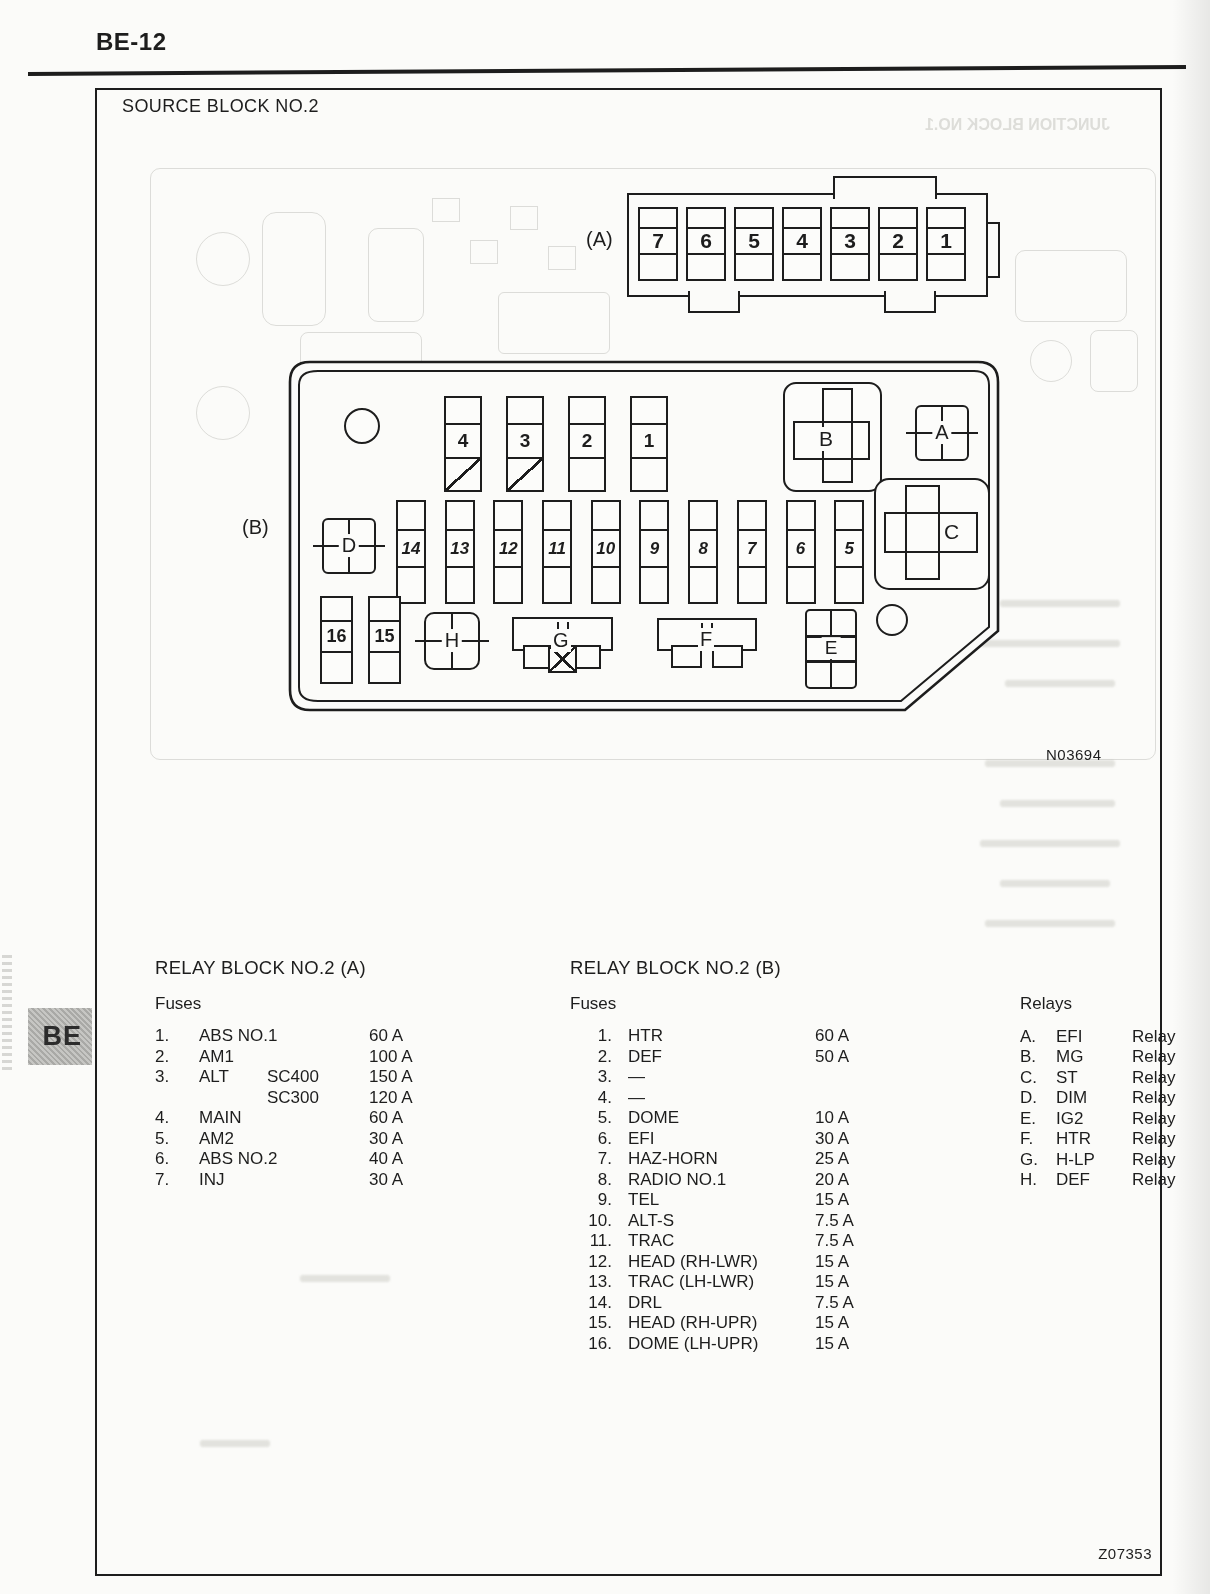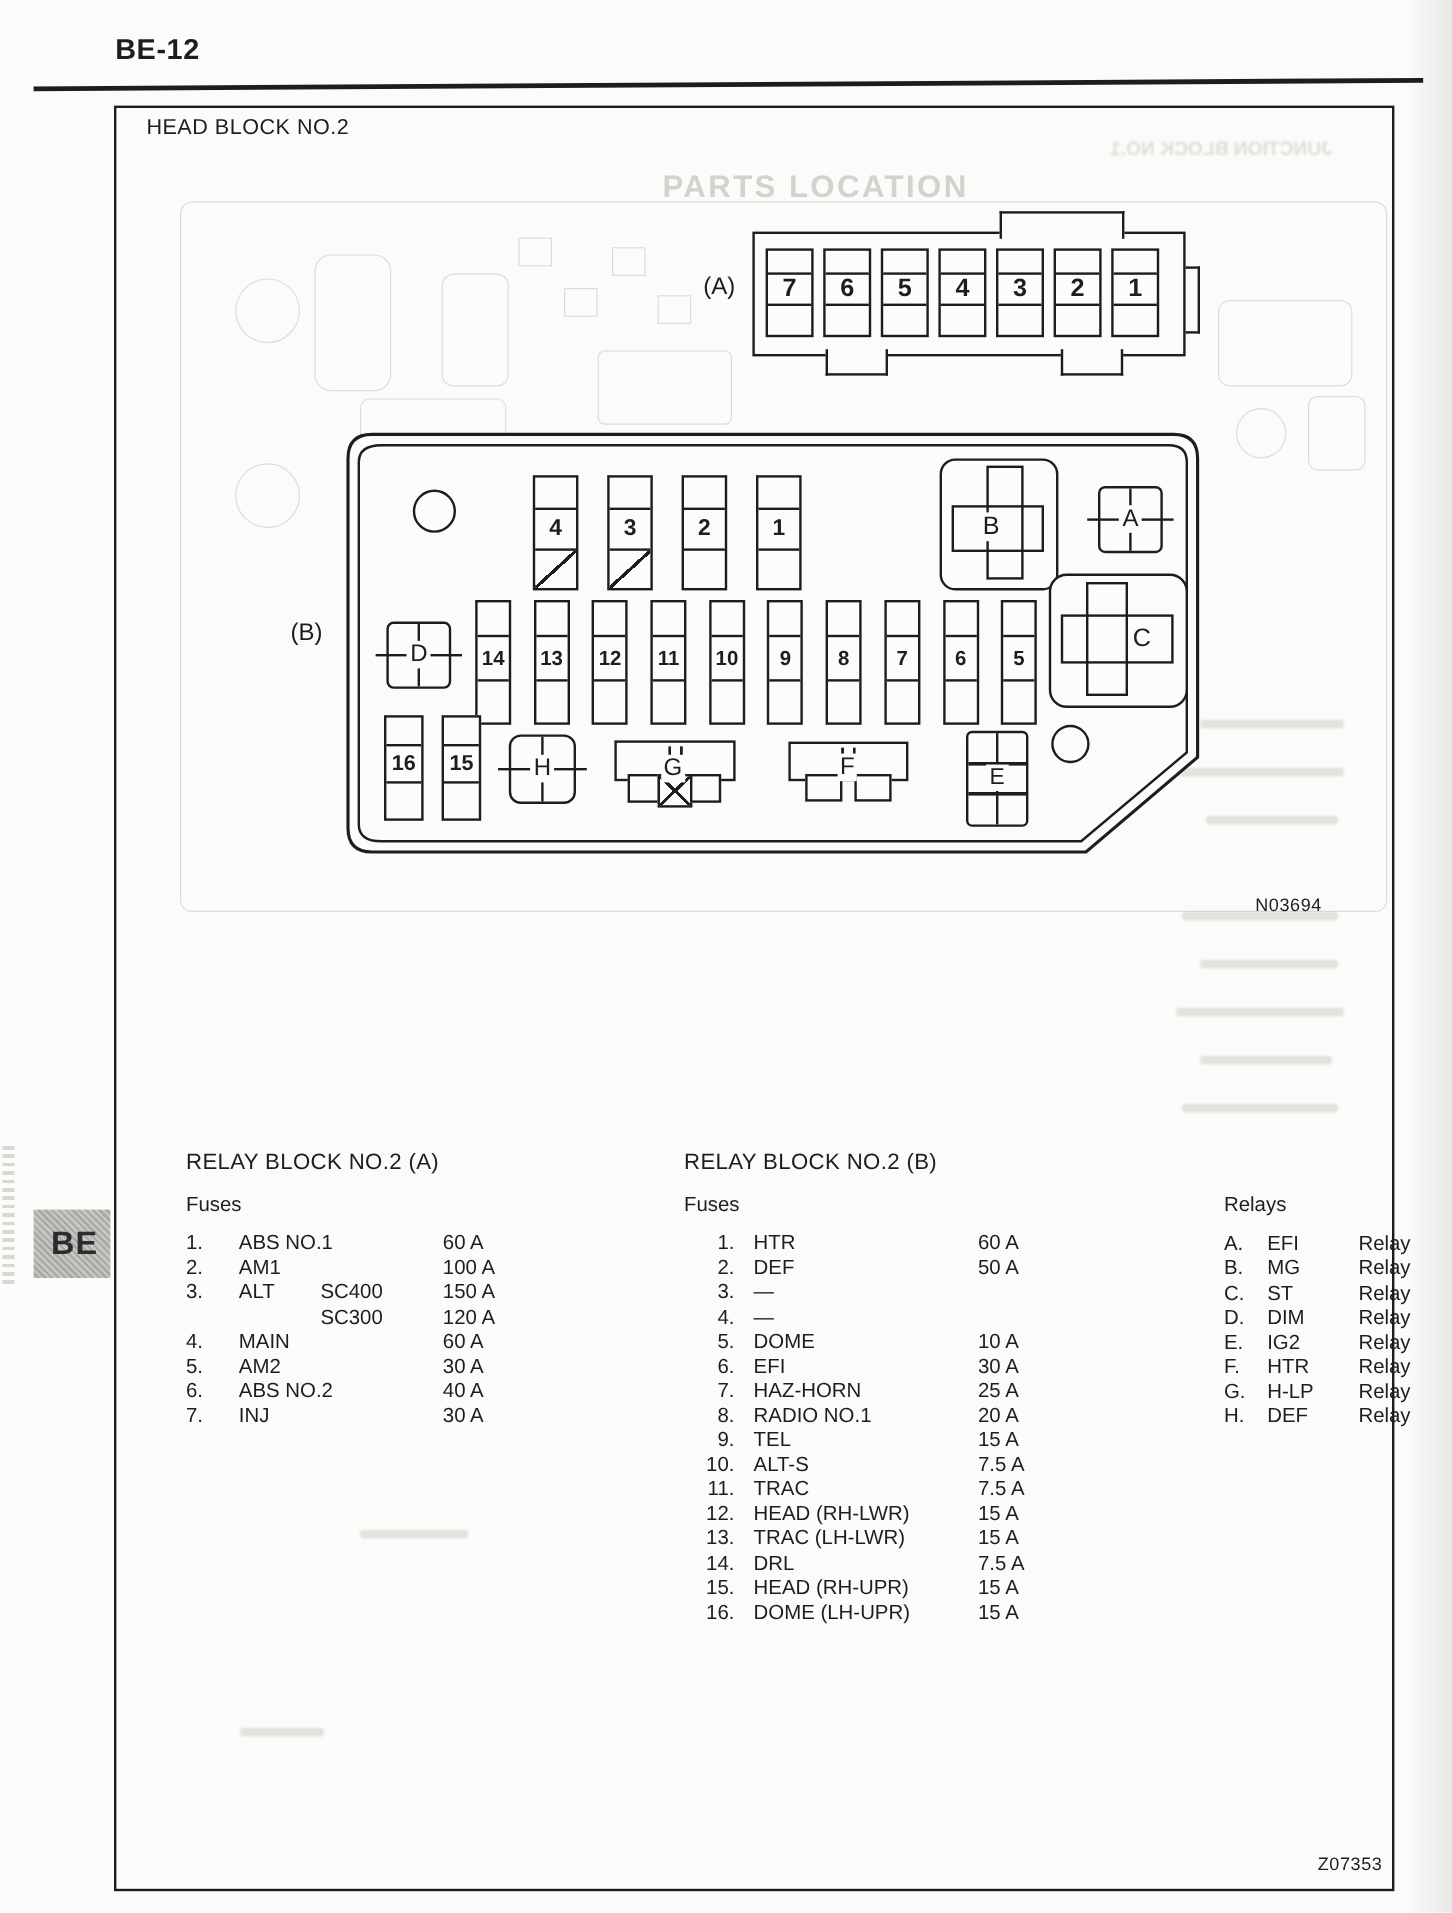--- a/index.html
+++ b/index.html
@@ -41,21 +41,21 @@
   .fc{box-sizing:border-box;}
   .fc1{flex:0 0 29%;border-bottom:2px solid #1d1d1d;}
   .fc2{flex:0 0 37%;display:flex;align-items:center;justify-content:center;
        font-size:19px;font-weight:600;border-bottom:2px solid #1d1d1d;}
   .fc3{flex:1 1 auto;}
   .diag .fc3{background:linear-gradient(to bottom right,transparent 47%,#1d1d1d 47%,#1d1d1d 53%,transparent 53%);}
 
   
   .bTop{left:444px;top:396px;display:flex;gap:24px;z-index:5;}
   .bTop .fslot{width:38px;height:96px;}
-  .bMid{left:396px;top:500px;display:flex;gap:18.7px;z-index:5;}
+  .bMid{left:396px;top:500px;display:flex;gap:18.7px;z-index:5;font-style:italic;}
   .bMid .fslot{width:30px;height:104px;}
   .bMid .fc2{font-size:17px;}
   .bBot{left:320px;top:596px;display:flex;gap:15px;z-index:5;}
   .bBot .fslot{width:33px;height:88px;justify-content:center;}
   .bBot .fc2{font-size:18px;}
 
   .circle{border:2.5px solid #1d1d1d;border-radius:50%;background:#fcfcfa;z-index:5;}
 
   
   .relaySm{border:2.5px solid #1d1d1d;border-radius:6px;background:#fcfcfa;z-index:5;}
@@ -110,23 +110,22 @@
 </style>
 </head>
 <body>
 
 <div class="page">
 
   <div class="abs pagenum">BE-12</div>
   <div class="abs hrule"></div>
 
   <div class="abs contentbox"></div>
-  <div class="abs sectitle">HEAD BLOCK NO.2</div>
-
-  <div class="abs ghost" style="left:552px;top:140px;font-size:26px;letter-spacing:2px;">PARTS LOCATION</div>
+  <div class="abs sectitle">SOURCE BLOCK NO.2</div>
+
   <div class="abs ghost2" style="left:925px;top:116px;font-size:16px;">JUNCTION BLOCK NO.1</div>
 
   <div class="abs gshape" style="left:196px;top:232px;width:52px;height:52px;border-radius:50%;"></div>
   <div class="abs gshape" style="left:196px;top:386px;width:52px;height:52px;border-radius:50%;"></div>
   <div class="abs gshape" style="left:262px;top:212px;width:62px;height:112px;border-radius:14px;"></div>
   <div class="abs gshape" style="left:368px;top:228px;width:54px;height:92px;border-radius:10px;"></div>
   <div class="abs gshape" style="left:300px;top:332px;width:120px;height:56px;border-radius:8px;"></div>
   <div class="abs gshape" style="left:432px;top:198px;width:26px;height:22px;"></div>
   <div class="abs gshape" style="left:470px;top:240px;width:26px;height:22px;"></div>
   <div class="abs gshape" style="left:510px;top:206px;width:26px;height:22px;"></div>

